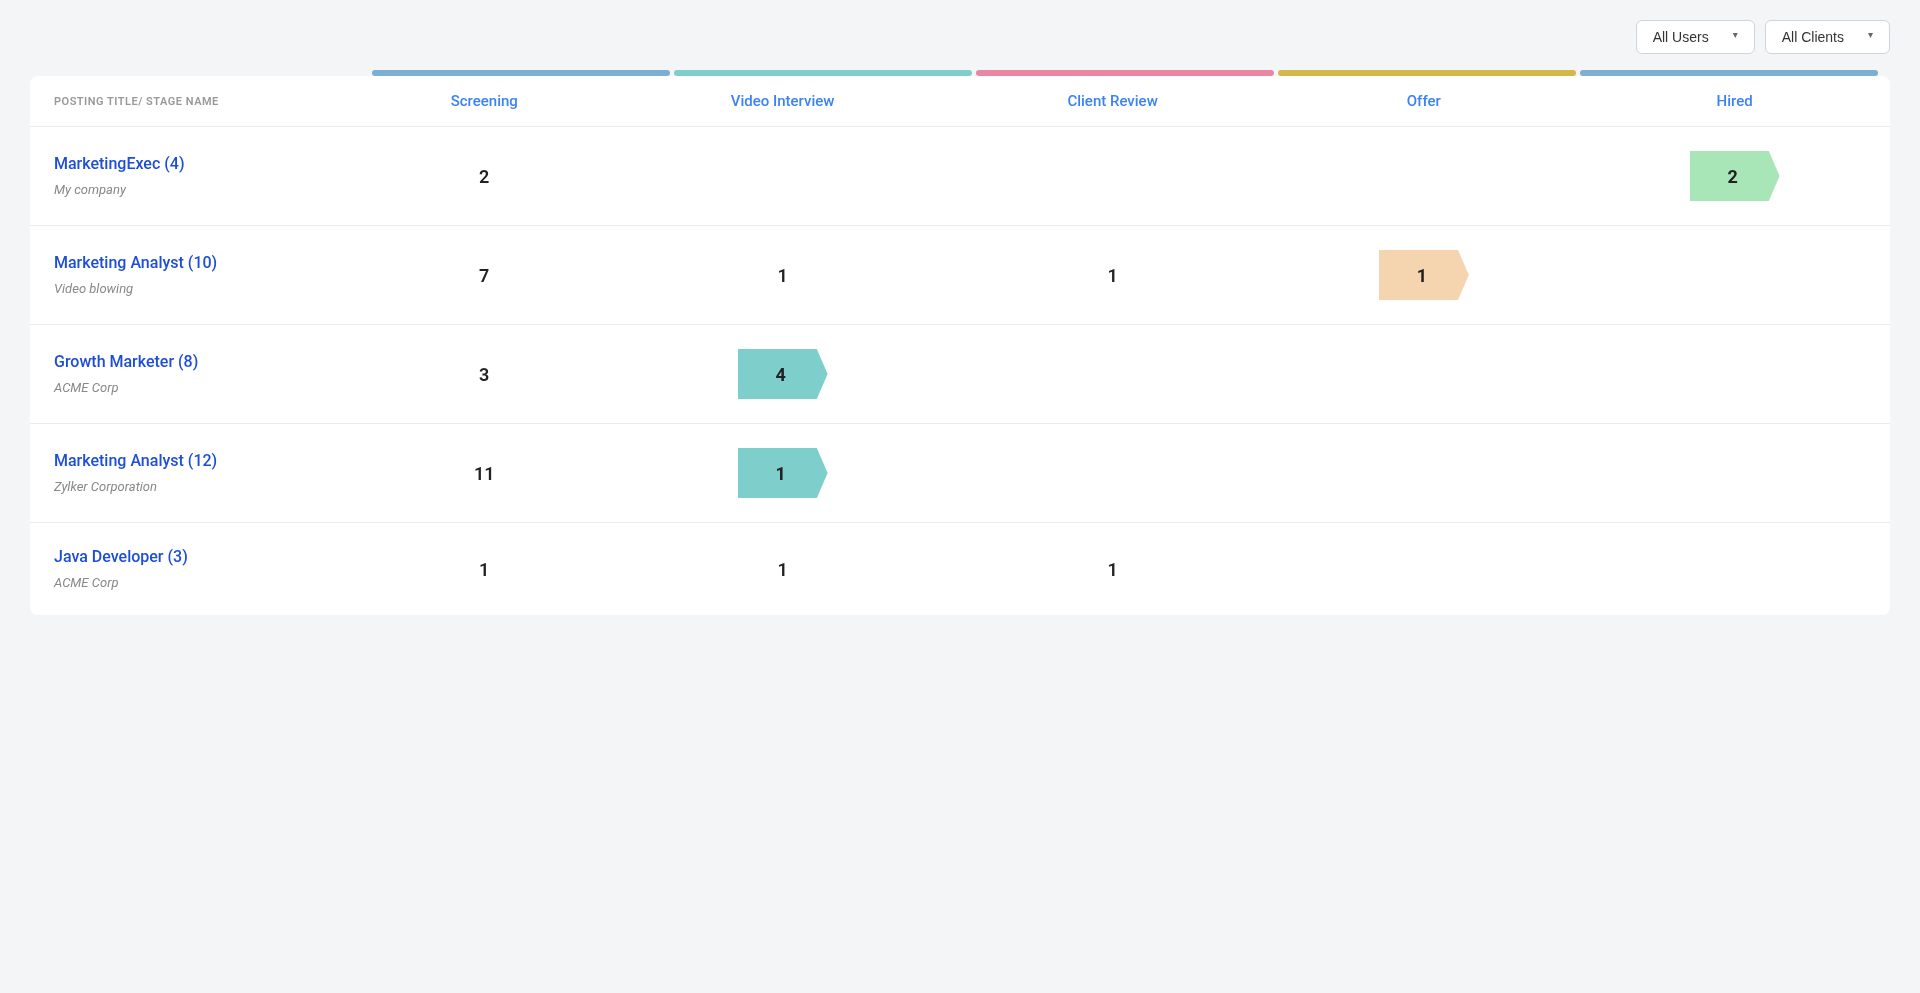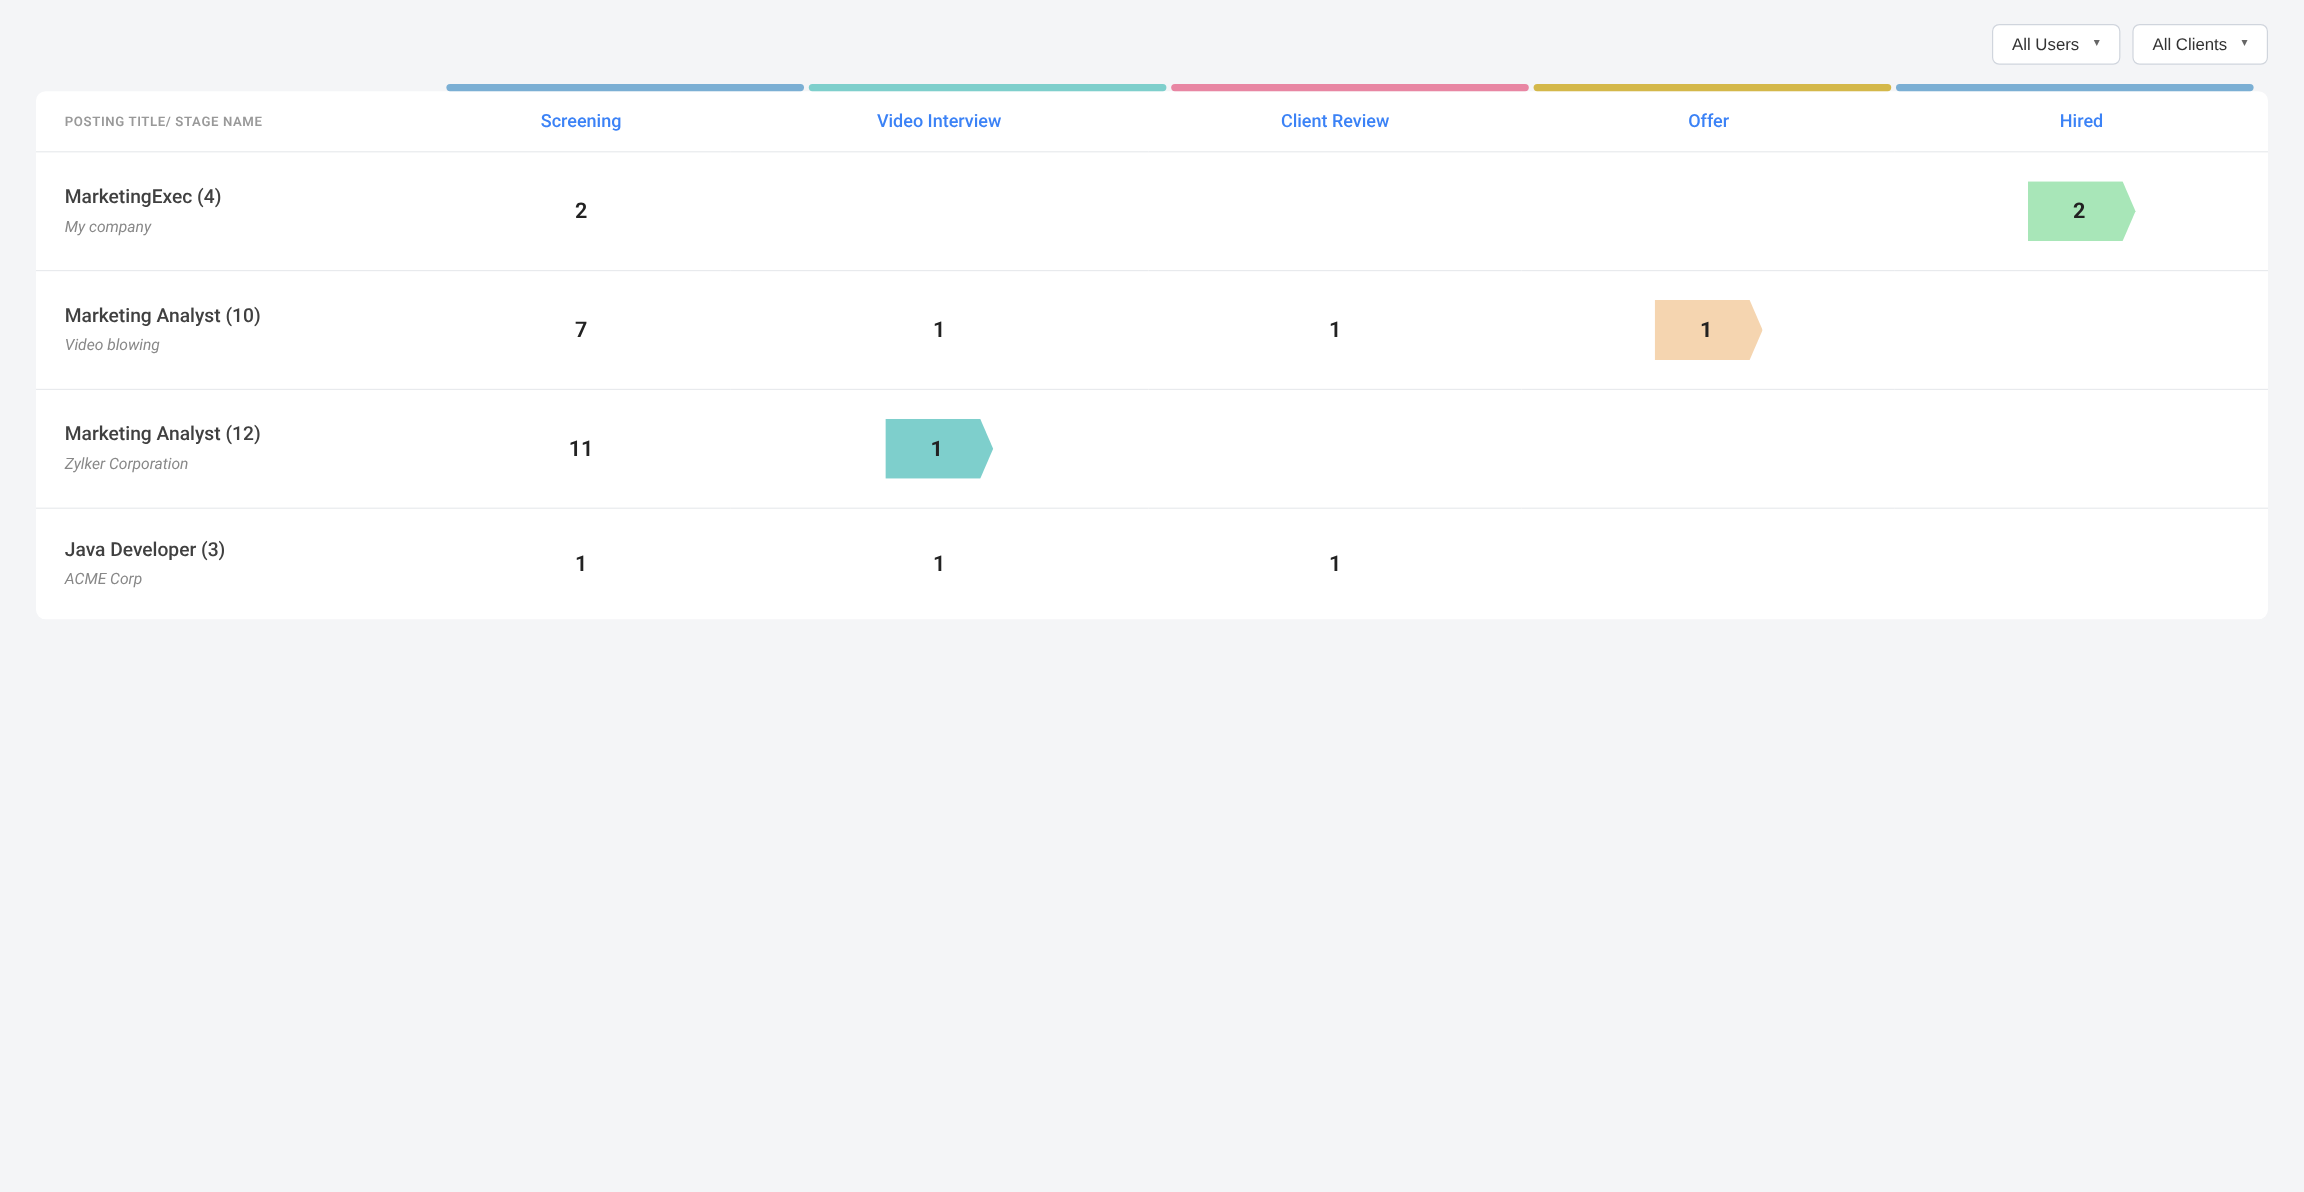--- a/index.html
+++ b/index.html
@@ -26,21 +26,21 @@
     .dropdown-btn {
       background: #fff;
       border: 1px solid #d0d5dd;
       border-radius: 6px;
       padding: 8px 16px;
       font-size: 14px;
       color: #333;
       cursor: pointer;
       display: flex;
       align-items: flex-start;
-      gap: 12px;
+      gap: 24px;
       white-space: nowrap;
     }
 
     .dropdown-btn .chevron {
       font-size: 10px;
       color: #666;
     }
 
     
     .report-table {
@@ -95,21 +95,21 @@
     .report-table tbody td.posting-cell {
       text-align: left;
       padding-left: 24px;
       width: 330px;
       vertical-align: middle;
     }
 
     .posting-title {
       font-size: 16px;
       font-weight: 500;
-      color: #404040;
+      color: #1d4ed8;
       cursor: pointer;
       display: block;
       margin-bottom: 4px;
     }
 
     .posting-company {
       font-size: 13px;
       color: #888;
       font-weight: 400;
       font-style: italic;
@@ -203,20 +203,31 @@
     <span class="posting-company">Video blowing</span>
   </td>
           <td>7</td>
           <td>1</td>
           <td>1</td>
           <td><span class="arrow-badge peach">1</span></td>
           <td></td>
         </tr>
         <tr>
           <td class="posting-cell">
+    <span class="posting-title">Growth Marketer (8)</span>
+    <span class="posting-company">ACME Corp</span>
+  </td>
+          <td>3</td>
+          <td><span class="arrow-badge teal">4</span></td>
+          <td></td>
+          <td></td>
+          <td></td>
+        </tr>
+        <tr>
+          <td class="posting-cell">
     <span class="posting-title">Marketing Analyst (12)</span>
     <span class="posting-company">Zylker Corporation</span>
   </td>
           <td>11</td>
           <td><span class="arrow-badge teal">1</span></td>
           <td></td>
           <td></td>
           <td></td>
         </tr>
         <tr>

